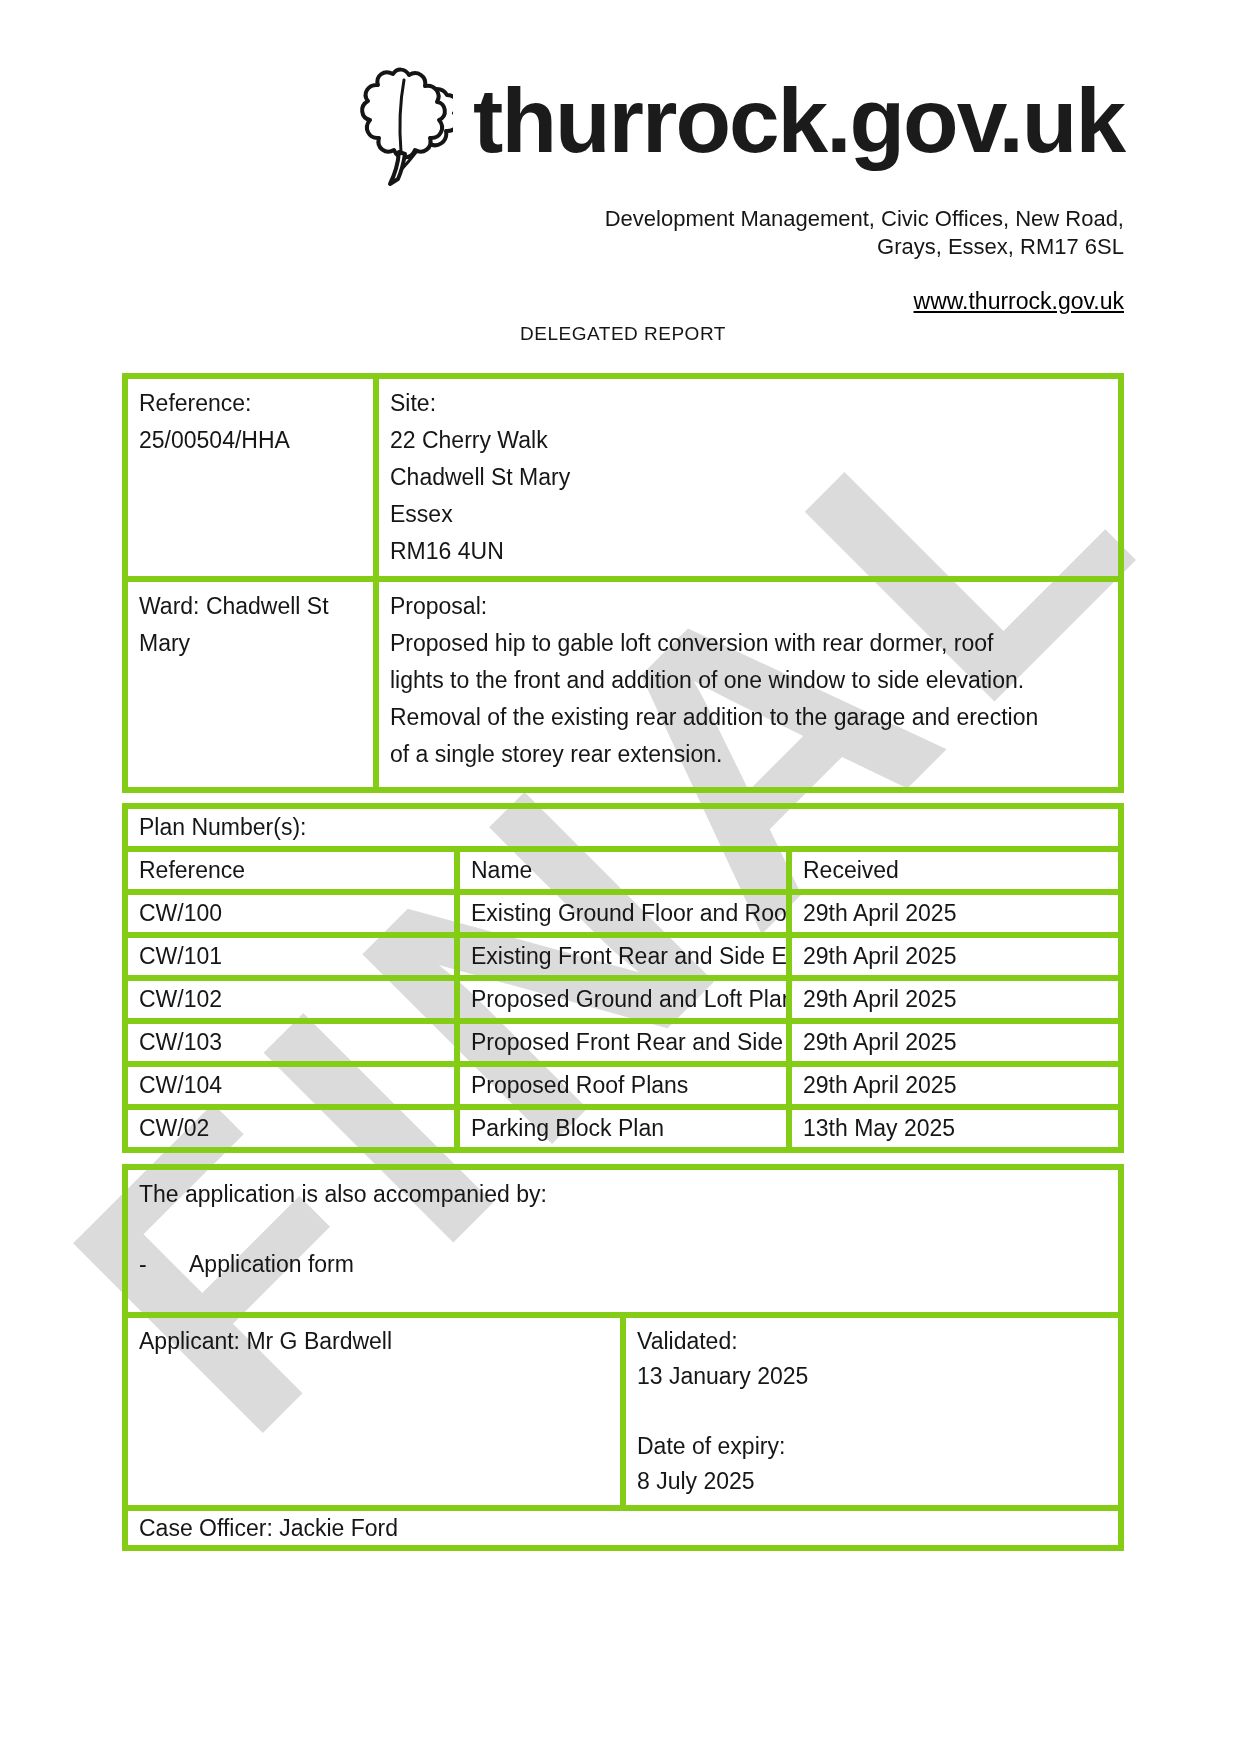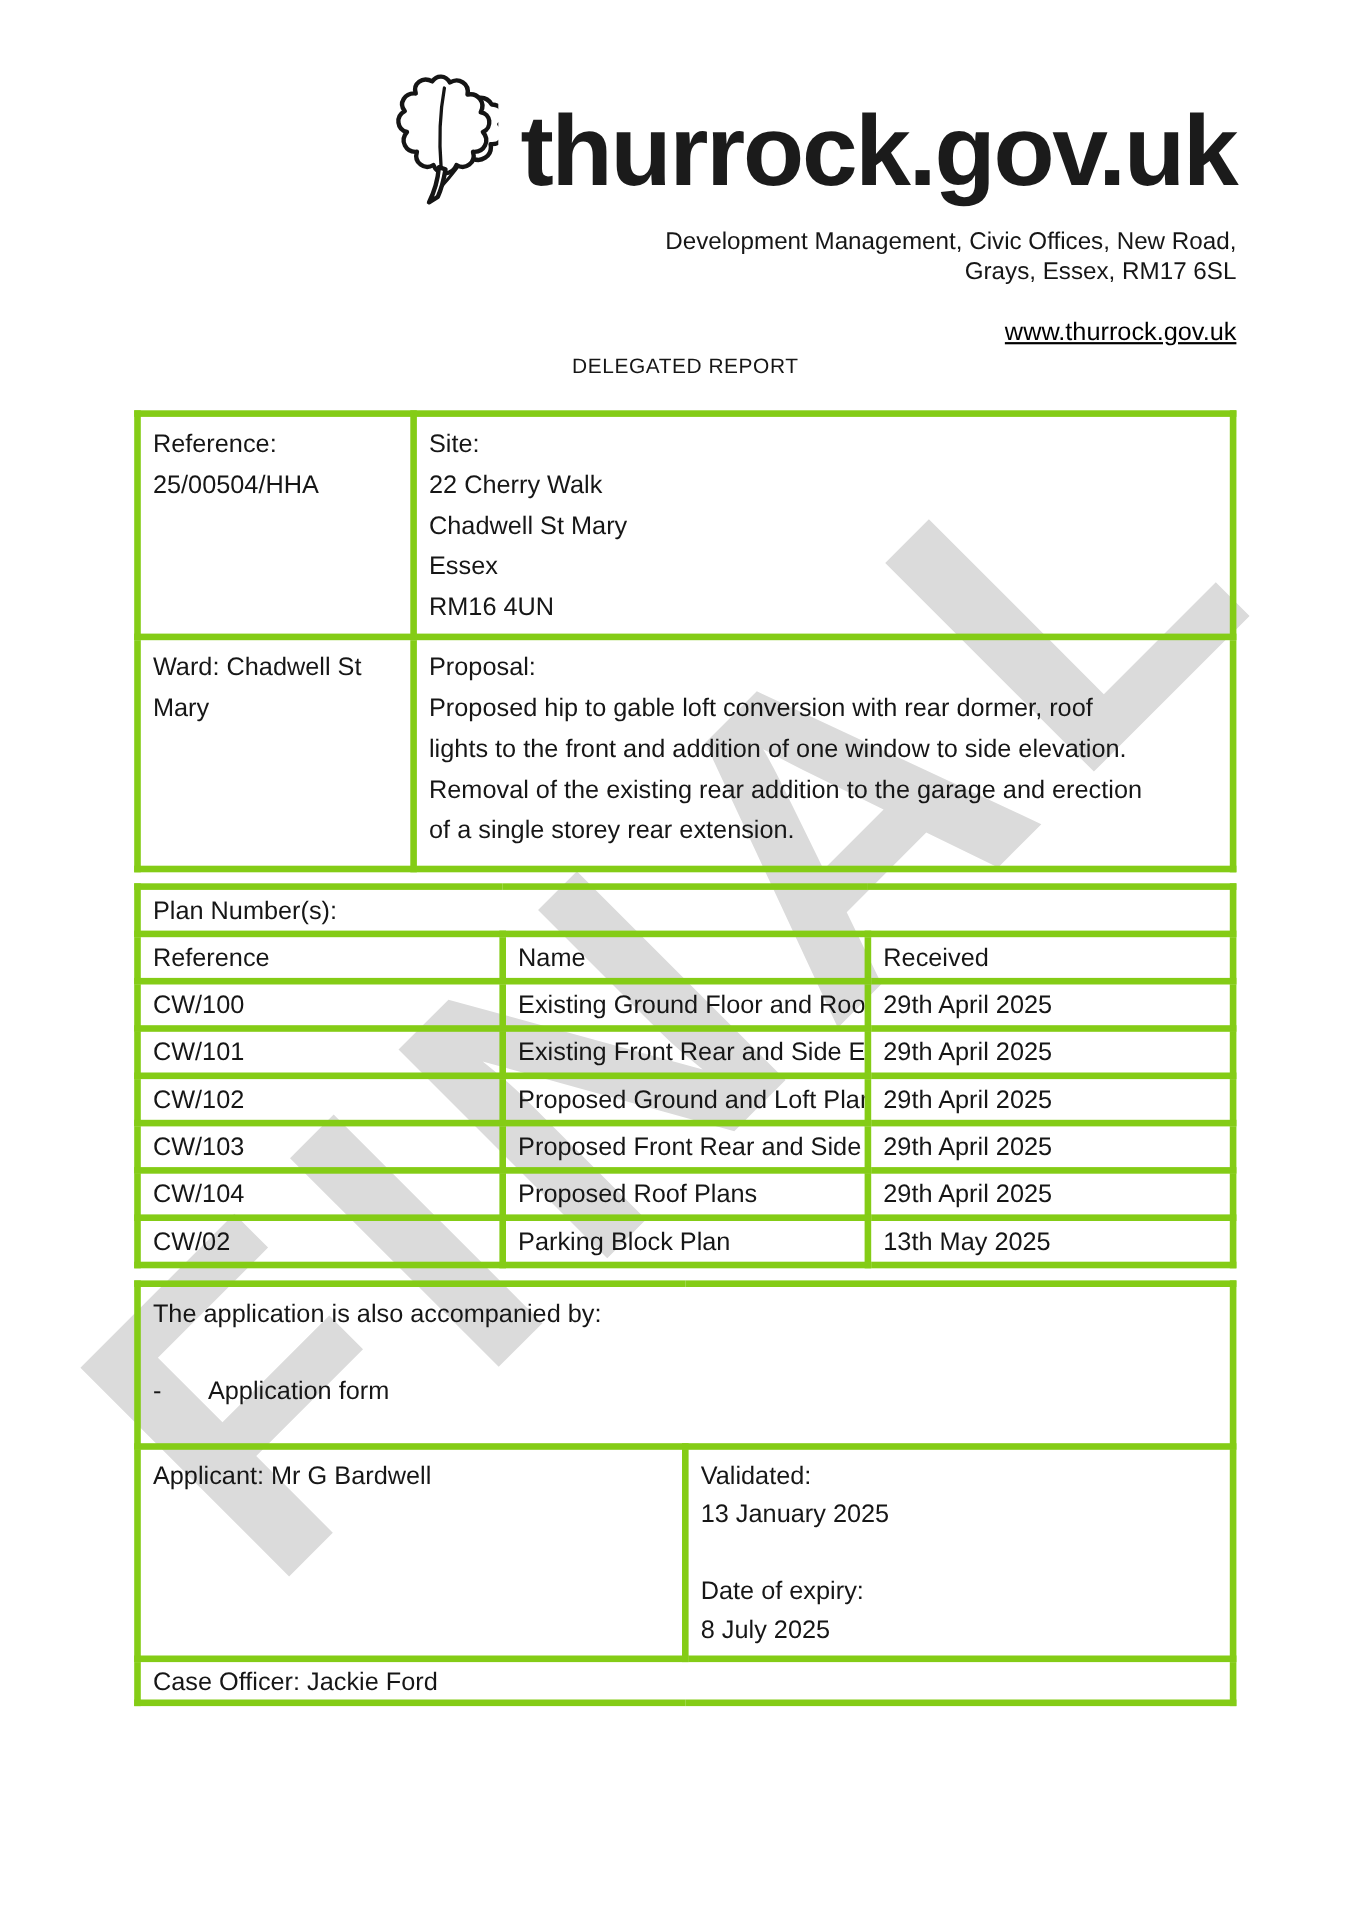--- a/index.html
+++ b/index.html
@@ -20,21 +20,21 @@
     font-weight:bold;
     letter-spacing:0.08em;
     color:#dbdbdb;
     white-space:nowrap;
     user-select:none;
     line-height:1;
   }
   
   .logo-row {
     position:absolute; top:66px; right:117px;
-    display:flex; align-items:flex-end; gap:20px;
+    display:flex; align-items:flex-start; gap:20px;
   }
   .logo-text {
     font-size:91px; line-height:110px;
     font-weight:bold; letter-spacing:-2px;
     color:#1b1b1b; white-space:nowrap;
   }
   .address {
     position:absolute; top:205px; right:117px;
     text-align:right; font-size:22px; line-height:28px;
   }

